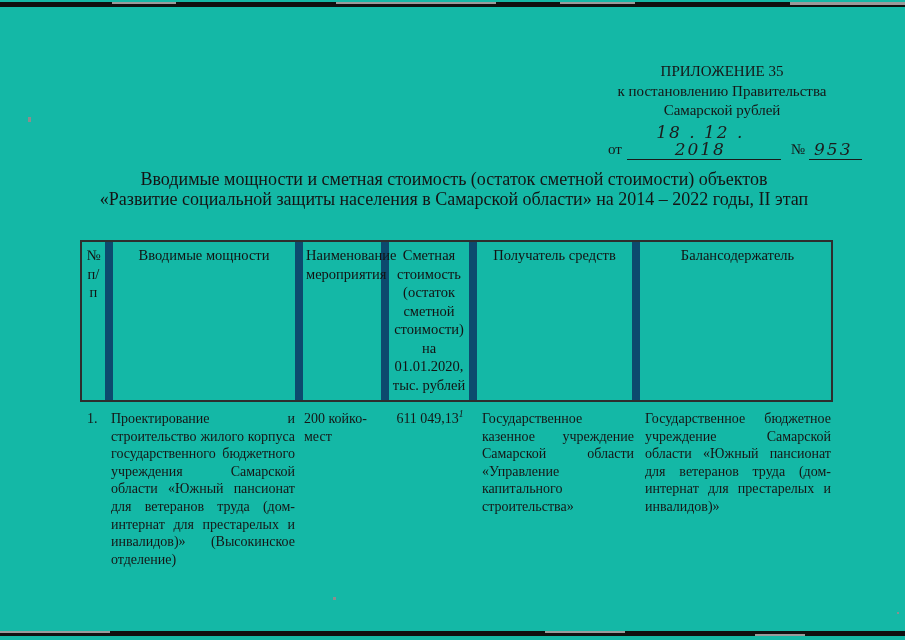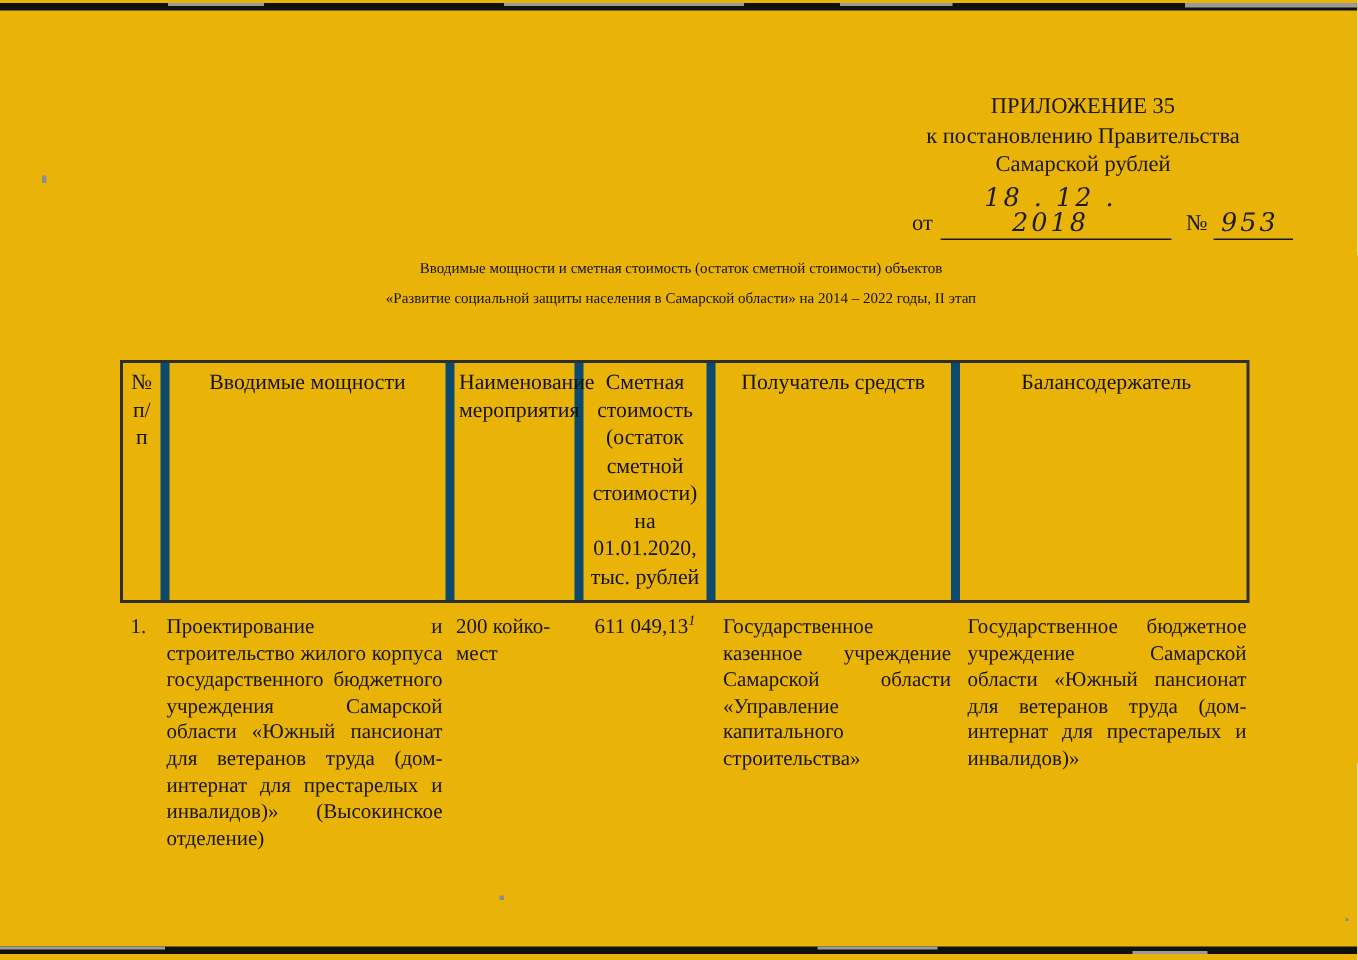--- a/index.html
+++ b/index.html
@@ -2,21 +2,21 @@
 <html lang="ru"><head>
 <meta charset="utf-8">
 <style>
   html, body { margin:0; padding:0; background:#ffffff; }
   body {
     width:905px; height:640px;
     font-family:"Liberation Serif","DejaVu Serif",serif;
     color:#131313;
     -webkit-font-smoothing:antialiased;
   }
-  .page { position:relative; width:905px; height:640px; background:#eab308; overflow:hidden; }
+  .page { position:relative; width:905px; height:640px; background:#14b8a6; overflow:hidden; }
 
   
   .scan-bar { position:absolute; left:0; right:0; background:#101010; }
   .scan-bar.top { top:2px; height:5px; }
   .scan-bar.bottom { top:631px; height:5px; }
   .seg { position:absolute; background:#9a9a9a; }
 
   
   .corner-header {
     position:absolute; top:62px; left:582px; width:280px;
@@ -28,31 +28,31 @@
     font-family:"DejaVu Serif","Liberation Serif",serif; color:#1c1c1c;
   }
   .u { border-bottom:1.5px solid #1a1a1a; }
   .hw-date { min-width:118px; padding:0 12px 1px 5px; margin-left:5px; text-align:center; }
   .num-sign { margin-left:10px; }
   .hw-num { min-width:40px; padding:0 8px 1px 5px; margin-left:4px; text-align:left; }
 
   
   .doc-title {
     position:absolute; top:170px; left:48px; width:812px;
-    text-align:center; font-size:10px; line-height:19.5px; color:#141414;
+    text-align:center; font-size:18px; line-height:19.5px; color:#141414;
   }
 
   
   .table { position:absolute; top:240px; left:80px; width:753px; }
   .thead {
     display:grid; grid-template-columns:31px 190px 86px 88px 163px 195px;
     border:2px solid #2e2e2e;
   }
   .th {
-    border-right:6px solid #0c4a6e;
+    border-right:8px solid #0c4a6e;
     text-align:center; font-size:14.5px; line-height:18.5px;
     padding:4px 3px 6px; min-height:138px; box-sizing:border-box;
   }
   .th:last-child { border-right:none; }
 
   .tbody-row {
     display:grid; grid-template-columns:31px 190px 86px 88px 163px 195px;
     padding-top:8px; font-size:14px; line-height:17.6px; color:#161616;
   }
   .td { box-sizing:border-box; }

